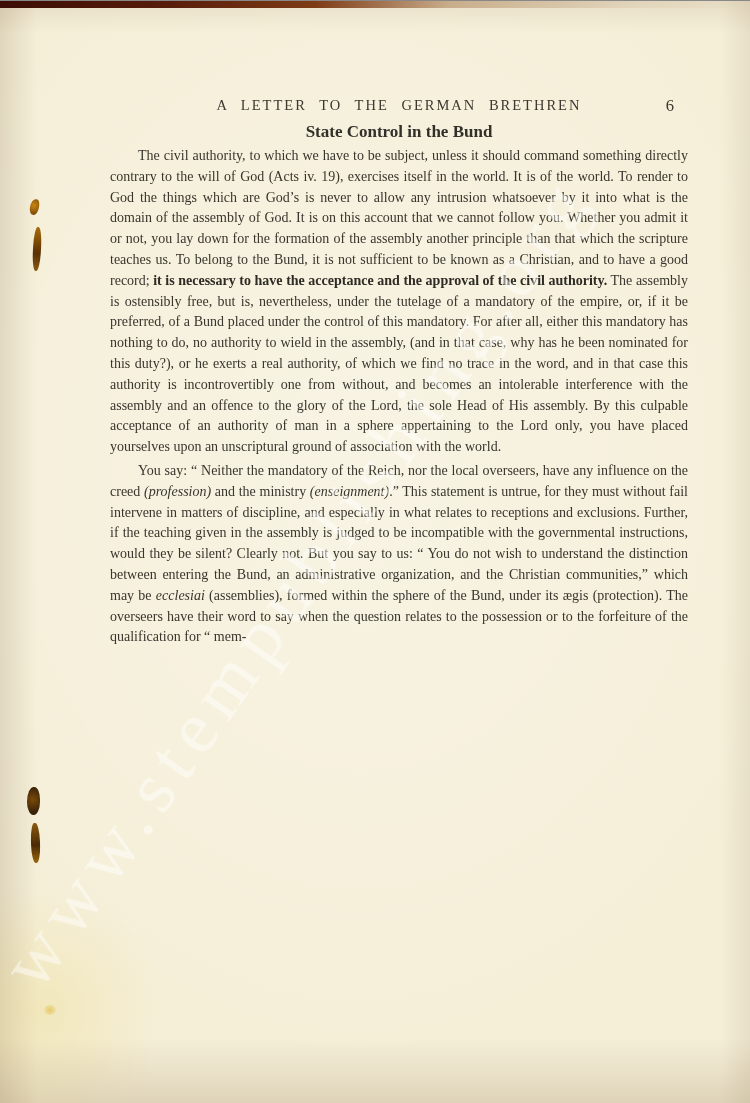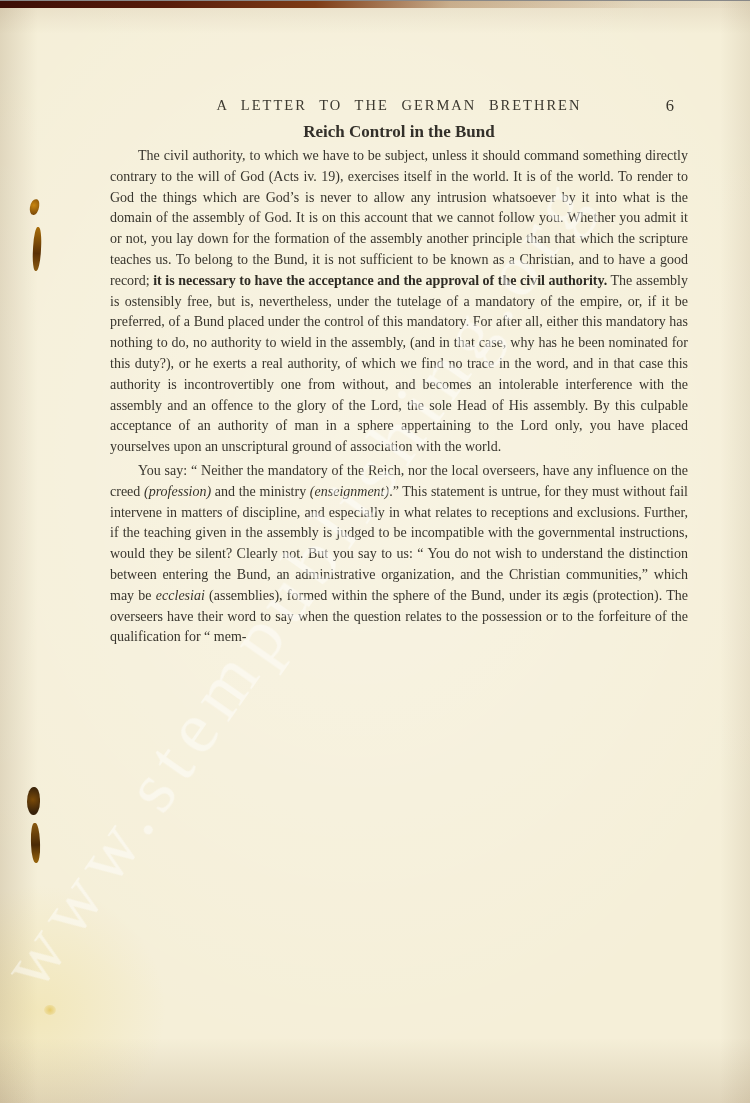--- a/index.html
+++ b/index.html
@@ -89,21 +89,21 @@
   <div class="stain stain-2"></div>
   <div class="stain stain-3"></div>
   <div class="stain stain-4"></div>
   <div class="stain stain-5"></div>
 
   <div class="running-header">
     <div class="header-title">A LETTER TO THE GERMAN BRETHREN</div>
     <div class="page-number">6</div>
   </div>
 
-  <div class="section-heading">Reich Control in the Bund</div>
+  <div class="section-heading">State Control in the Bund</div>
 
   <div class="body-text">
     <p>
       <span>The civil authority, to which we have to be subject, unless it should command something directly contrary to the will of God (Acts iv. 19), exercises itself in the world.  It is of the world.  To render to God the things which are God’s is never to allow any intrusion whatsoever by it into what is the domain of the assembly of God.  It is on this account that we cannot follow you.  Whether you admit it or not, you lay down for the formation of the assembly another principle than that which the scripture teaches us.  To belong to the Bund, it is not sufficient to be known as a Christian, and to have a good record; </span><b>it is necessary to have the acceptance and the approval of the civil authority.</b><span>  The assembly is ostensibly free, but is, nevertheless, under the tutelage of a mandatory of the empire, or, if it be preferred, of a Bund placed under the control of this mandatory.  For after all, either this mandatory has nothing to do, no authority to wield in the assembly, (and in that case, why has he been nominated for this duty?), or he exerts a real authority, of which we find no trace in the word, and in that case this authority is incontrovertibly one from without, and becomes an intolerable interference with the assembly and an offence to the glory of the Lord, the sole Head of His assembly.  By this culpable acceptance of an authority of man in a sphere appertaining to the Lord only, you have placed yourselves upon an unscriptural ground of association with the world.</span>
     </p>
     <p>
       <span>You say: “ Neither the mandatory of the Reich, nor the local overseers, have any influence on the creed </span><i>(profession)</i><span> and the ministry </span><i>(enseignment)</i><span>.”  This statement is untrue, for they must without fail intervene in matters of discipline, and especially in what relates to receptions and exclusions.  Further, if the teaching given in the assembly is judged to be incompatible with the governmental instructions, would they be silent?  Clearly not.  But you say to us: “ You do not wish to understand the distinction between entering the Bund, an administrative organization, and the Christian communities,” which may be </span><i>ecclesiai</i><span> (assemblies), formed within the sphere of the Bund, under its ægis (protection).  The overseers have their word to say when the question relates to the possession or to the forfeiture of the qualification for “ mem-</span>
     </p>
   </div>
 

